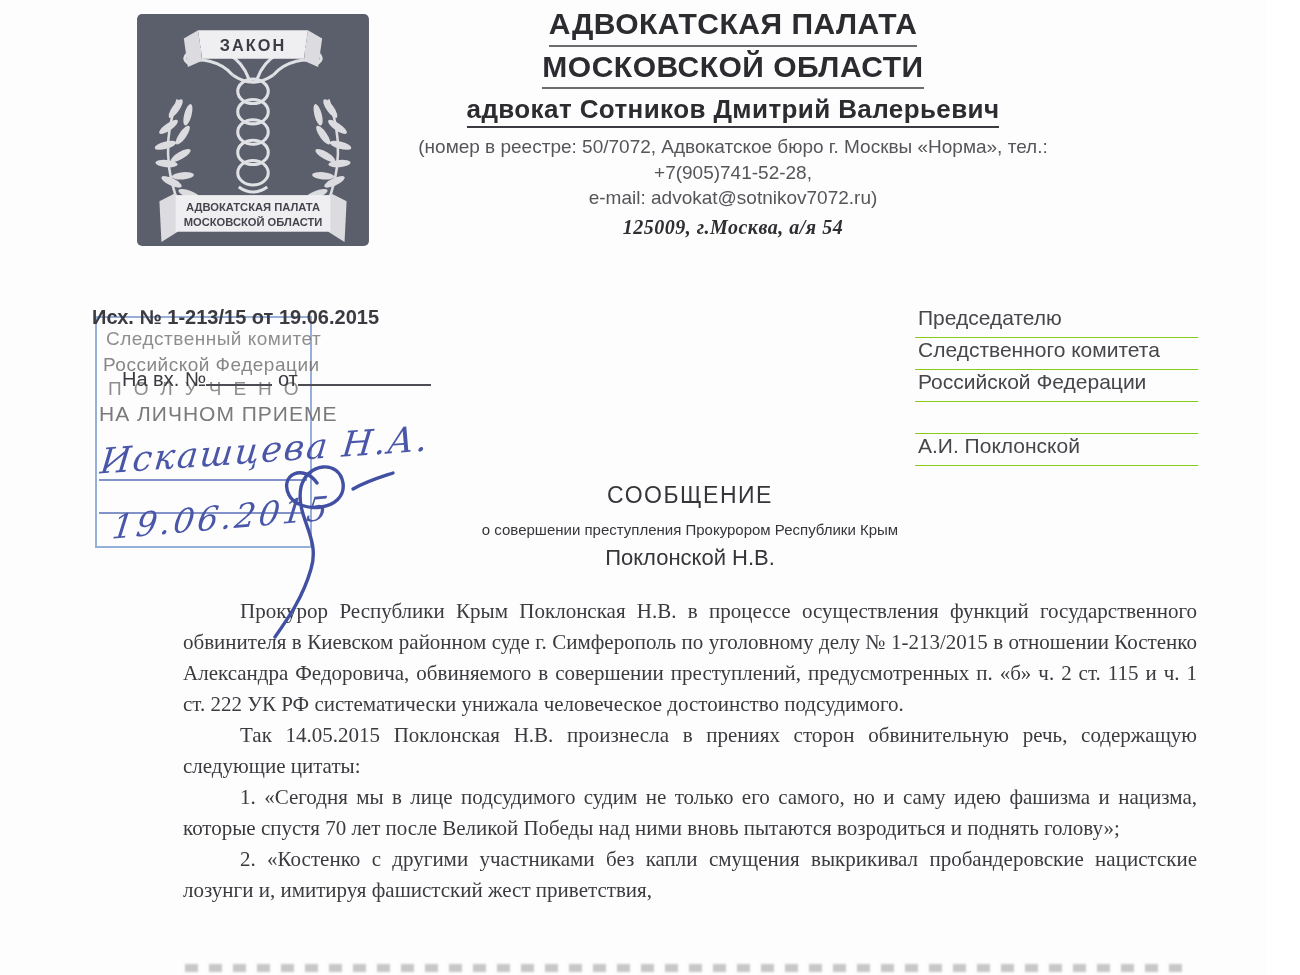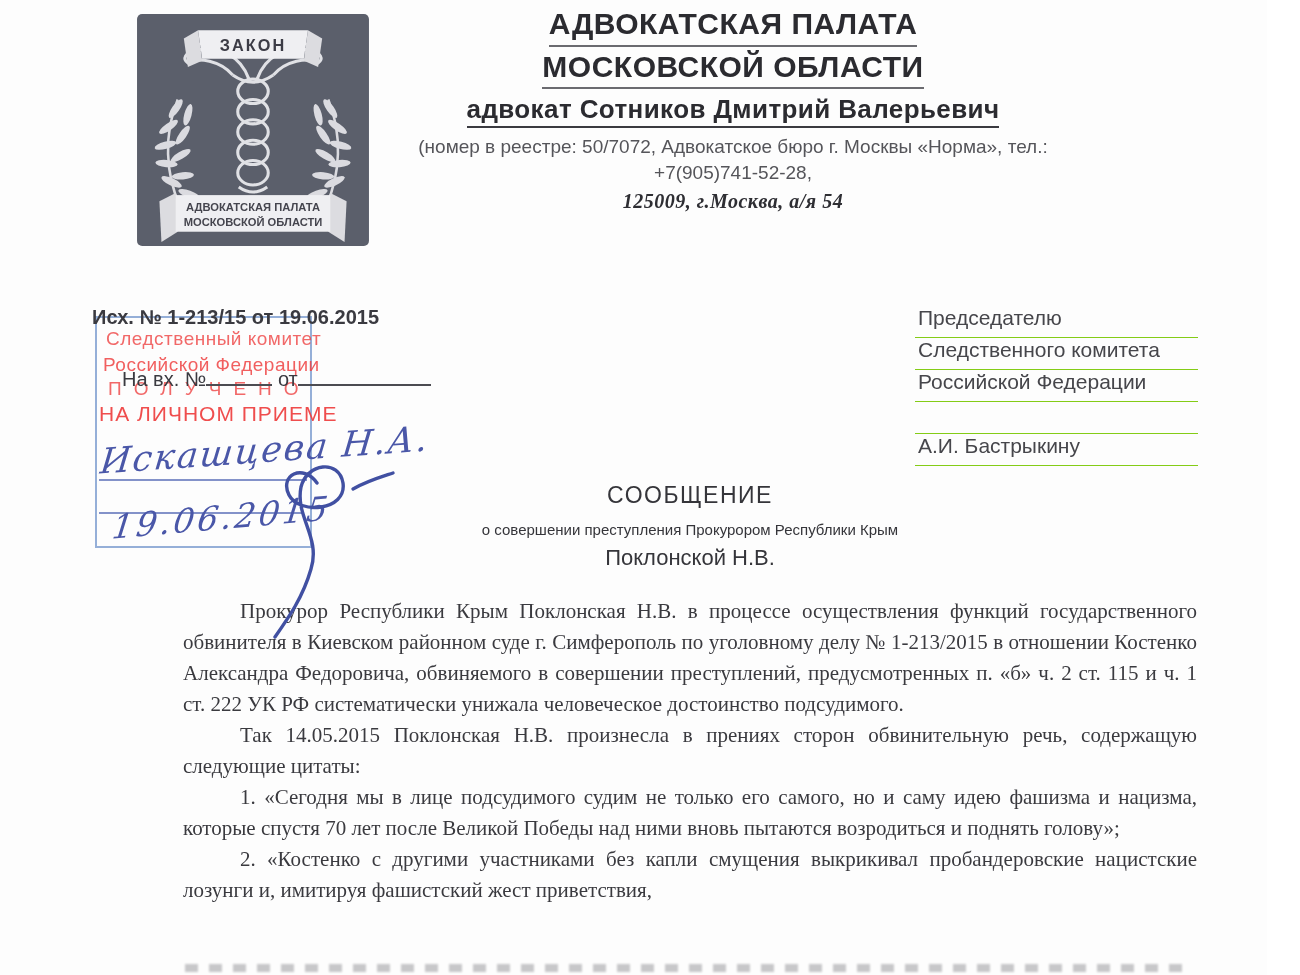--- a/index.html
+++ b/index.html
@@ -16,21 +16,21 @@
   .hdr .small{margin-top:6px;font-size:19px;color:#55555a;line-height:1.35;}
   .hdr .addr{margin-top:5px;font-family:"Liberation Serif",serif;font-style:italic;font-weight:bold;
              font-size:20px;color:#2e2e33;letter-spacing:.5px;}
   
   .outref{position:absolute;left:92px;top:306px;font-size:20px;font-weight:600;color:#3a3a40;z-index:3;}
   .inref{position:absolute;left:90px;top:368px;font-size:20px;font-weight:400;color:#3a3a40;z-index:3;white-space:nowrap;margin-left:32px;}
   .blank-u{display:inline-block;border-bottom:2px solid #4c4c52;height:15px;vertical-align:baseline;}
   
   .stamp-box{position:absolute;left:95px;top:316px;width:213px;height:228px;
              border:2px solid #8aa6d4;z-index:2;opacity:.9;}
-  .stamp-t{position:absolute;color:#ef4444;z-index:2;white-space:nowrap;}
+  .stamp-t{position:absolute;color:#737373;z-index:2;white-space:nowrap;}
   .st1{left:106px;top:328px;font-size:19px;letter-spacing:.5px;opacity:.8;}
   .st2{left:103px;top:354px;font-size:19px;letter-spacing:.5px;opacity:.85;}
   .st3{left:108px;top:378px;font-size:19px;letter-spacing:12px;opacity:.8;}
   .st4{left:99px;top:402px;font-size:21px;letter-spacing:1px;opacity:.95;}
   
   .hw{position:absolute;font-family:"DejaVu Serif",serif;font-style:italic;color:#4a57a8;z-index:4;white-space:nowrap;}
   .hw-name{left:100px;top:430px;font-size:35px;letter-spacing:2px;transform:rotate(-4deg) skewX(-10deg);}
   .hw-date{left:112px;top:498px;font-size:33px;letter-spacing:3px;transform:rotate(-5deg) skewX(-12deg);}
   .hw-line{position:absolute;height:2px;background:#6d7fc0;z-index:3;opacity:.85;}
   .hw-line1{left:99px;top:479px;width:208px;}
@@ -121,20 +121,21 @@
     <div class="org">
       <span>АДВОКАТСКАЯ ПАЛАТА</span>
     </div>
     <div class="org">
       <span>МОСКОВСКОЙ ОБЛАСТИ</span>
     </div>
     <div class="lawyer">
       <span>адвокат Сотников Дмитрий Валерьевич</span>
     </div>
     <div class="small">(номер в реестре: 50/7072, Адвокатское бюро г. Москвы «Норма», тел.: +7(905)741-52-28,</div>
+    <div class="small" style="margin-top:0;">e-mail: advokat@sotnikov7072.ru)</div>
     <div class="addr">125009, г.Москва, а/я 54</div>
   </div>
 
   <div class="outref">Исх. № 1-213/15 от 19.06.2015</div>
   <div class="inref">
     <span>На вх. №</span><span class="blank-u" style="width:66px;"></span>
     <span>от</span><span class="blank-u" style="width:133px;"></span>
   </div>
 
   <div class="stamp-box"></div>
@@ -151,21 +152,21 @@
       <path d="M62,38 C48,18 24,30 34,50 C44,70 92,66 88,38 C84,14 52,18 46,42 C40,72 66,92 56,124 C48,152 34,172 20,192"></path>
       <path d="M98,44 C112,36 126,32 138,28"></path>
     </g>
   </svg>
 
   <div class="rcp">
     <div class="line">Председателю</div>
     <div class="line">Следственного комитета</div>
     <div class="line">Российской Федерации</div>
     <div class="line"></div>
-    <div class="line">А.И. Бастрыкину</div>
+    <div class="line">А.И. Поклонской</div>
   </div>
 
   <div class="title">
     <div class="h">СООБЩЕНИЕ</div>
     <div class="s1">о совершении преступления Прокурором Республики Крым</div>
     <div class="s2">Поклонской Н.В.</div>
   </div>
 
   <div class="body">
     <p>Прокурор Республики Крым Поклонская Н.В. в процессе осуществления функций государственного обвинителя в Киевском районном суде г. Симферополь по уголовному делу № 1-213/2015 в отношении Костенко Александра Федоровича, обвиняемого в совершении преступлений, предусмотренных п. «б» ч. 2 ст. 115 и ч. 1 ст. 222 УК РФ систематически унижала человеческое достоинство подсудимого.</p>

